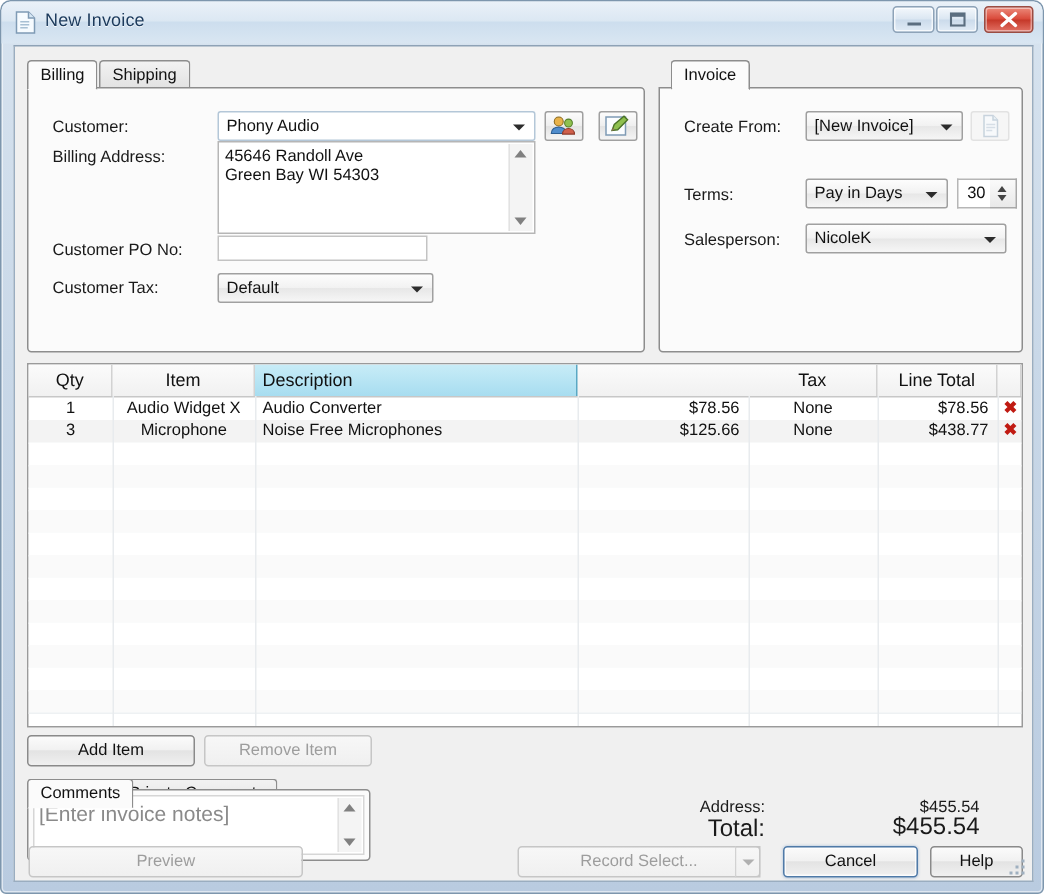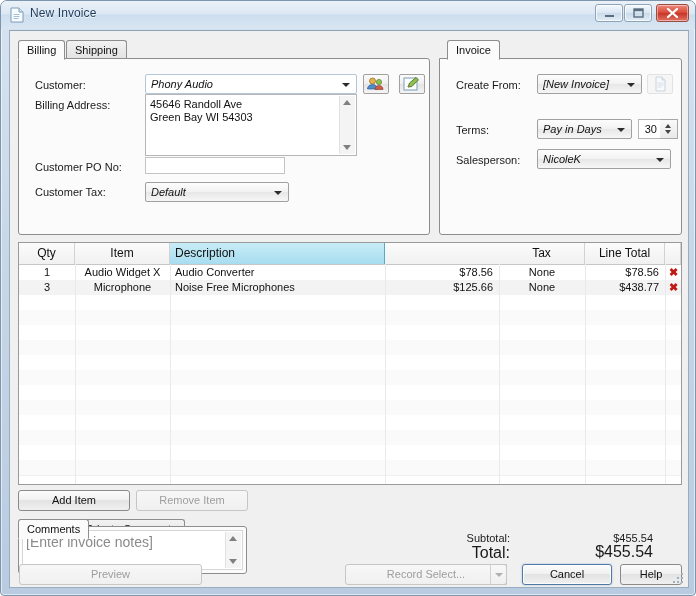--- a/index.html
+++ b/index.html
@@ -113,21 +113,20 @@
     height: 20px;
     border: 1px solid #a0a0a0;
     border-radius: 2px;
     background: linear-gradient(to bottom,#fdfdfd 0%,#f2f2f2 48%,#e7e7e7 52%,#f6f6f6 100%);
     font-size: 11px;
     color: #111;
     line-height: 18px;
     padding-left: 5px;
     overflow: hidden;
     white-space: nowrap;
-    font-style: italic;
   }
   .combo.white {
     background: #ffffff;
     border: 1px solid #b4c7d8;
     box-shadow: inset 0 0 0 1px #fff;
   }
   .combo .arrow {
     position: absolute; right: 6px; top: 8px;
     width: 0; height: 0;
     border-left: 4px solid transparent;
@@ -455,21 +454,21 @@
     <div class="tabpanel" id="comments-panel">
       <div style="position:absolute; left:3px; top:3px; right:3px; bottom:3px; background:#fff; border:1px solid #d6d6d6;">
         <span id="comments-text">[Enter invoice notes]</span>
         <div class="vscroll">
           <span class="tri up"></span>
           <span class="tri down"></span>
         </div>
       </div>
     </div>
 
-    <span class="tot-label" style="left:380px; top:501px; width:120px;">Subtotal:</span>
+    <span class="tot-label" style="left:380px; top:501px; width:120px;">Address:</span>
     <span class="tot-val" style="left:520px; top:501px; width:123px;">$455.54</span>
     <span class="tot-label bold" style="left:380px; top:513px; width:120px;">Total:</span>
     <span class="tot-val bold" style="left:520px; top:512px; width:123px;">$455.54</span>
 
     <div class="btn disabled" style="left:9px; top:533px; width:183px;">Preview</div>
 
     <div class="btn disabled" style="left:335px; top:533px; width:162px; border-radius:3px 0 0 3px;">Record Select...</div>
     <div class="btn disabled" style="left:480px; top:533px; width:17px; border-radius:0 3px 3px 0; border-left:1px solid #d2d2d2;">
       <span style="position:absolute; left:4px; top:8px; width:0; height:0; border-left:4px solid transparent; border-right:4px solid transparent; border-top:4px solid #b0b0b0;"></span>
     </div>

